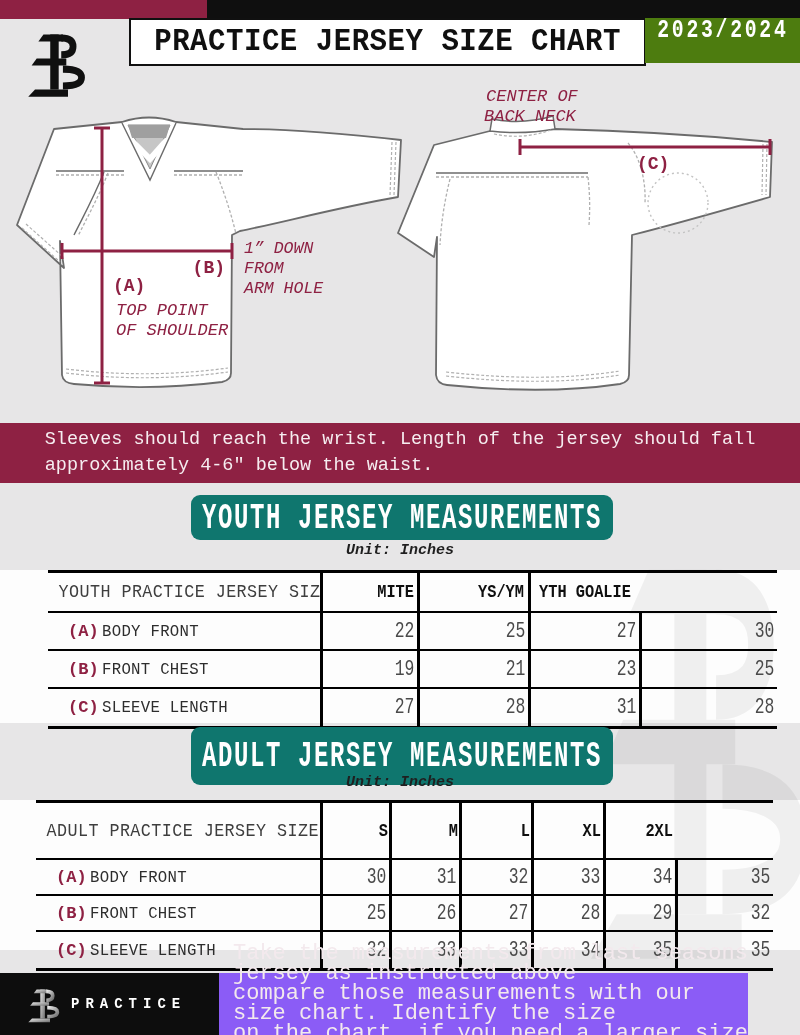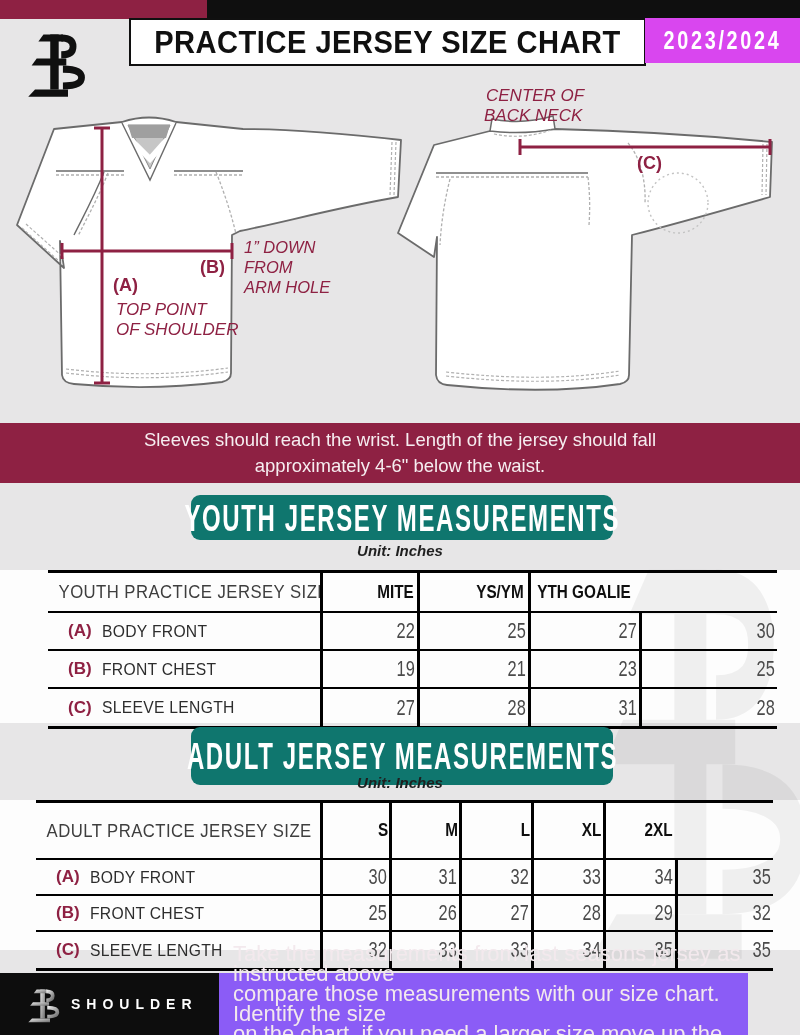--- a/index.html
+++ b/index.html
@@ -1,39 +1,39 @@
 <!DOCTYPE html>
 <html><head>
 <meta charset="utf-8">
 <style>
   html,body{margin:0;padding:0;background:#9a9a9a;}
   .page{position:relative;width:800px;height:1035px;background:#e7e6e7;overflow:hidden;
-        font-family:Liberation Sans, sans-serif;}
+        font-family:Liberation Mono, monospace;}
   .abs{position:absolute;}
   
   .strip-maroon{left:0;top:0;width:207px;height:19px;background:#8e2143;z-index:3;}
   .strip-black{left:207px;top:0;width:593px;height:19px;background:#0f0f0f;z-index:3;}
   .title-bar{left:129px;top:18px;width:517px;height:48px;background:#ffffff;border:2px solid #101010;
              box-sizing:border-box;display:flex;align-items:center;justify-content:center;z-index:4;}
   .title-bar span{display:inline-block;font-size:30px;font-weight:bold;color:#101010;
                   letter-spacing:.5px;transform:scale(.97,1.06);white-space:nowrap;}
-  .season-box{left:645px;top:18px;width:155px;height:45px;background:#d946ef;display:flex;
-              align-items:center;justify-content:center;z-index:4;}
+  .season-box{left:645px;top:18px;width:155px;height:45px;background:#4d7c0f;display:flex;
+              align-items:flex-start;justify-content:center;z-index:4;}
   .season-box span{display:inline-block;font-size:22px;font-weight:bold;color:#ffffff;
                    letter-spacing:3px;transform:scale(.9,1.18);white-space:nowrap;}
   .logo-top{left:24px;top:22px;width:66px;height:80px;z-index:4;}
   
   .white-zone{left:0;width:800px;background:#fdfdfd;z-index:0;}
   .wz1{top:570px;height:153px;}
   .wz2{top:800px;height:150px;}
   .watermark{left:575px;top:492px;width:250px;height:500px;opacity:.05;z-index:1;}
   .diagram-svg{left:0;top:85px;width:800px;height:338px;z-index:2;}
   
   .banner{left:0;top:423px;width:800px;height:60px;background:#8e2143;display:flex;align-items:center;
-          justify-content:center;text-align:center;color:#f6edf0;font-size:18.5px;line-height:26px;
+          justify-content:center;color:#f6edf0;font-size:18.5px;line-height:26px;
           white-space:pre-line;z-index:2;}
   
   .chip{left:191px;width:422px;background:#0f766e;border-radius:9px;display:flex;align-items:center;
         justify-content:center;z-index:2;}
   .chip-youth{top:495px;height:45px;}
   .chip-adult{top:727px;height:58px;}
   .chip span{display:inline-block;color:#ffffff;font-weight:bold;font-size:30px;letter-spacing:2px;
              transform:scale(.8,1.25);white-space:nowrap;}
   .unit{left:0;width:800px;text-align:center;font-style:italic;font-weight:600;font-size:15px;
         color:#1f1f1f;z-index:2;}
@@ -371,19 +371,19 @@
       </defs>
       <g fill="url(#silver)">
         <rect x="31" y="14" width="10" height="62"></rect>
         <polygon points="17,22 23,14 46,14 46,22"></polygon>
         <path d="M44,18 Q58,18 58,27.5 Q58,37 44,37" fill="none" stroke="url(#silver)" stroke-width="8"></path>
         <polygon points="9,49 15,41 50,41 50,49"></polygon>
         <path d="M46,53 Q68,53 68,62.5 Q68,72 46,72" fill="none" stroke="url(#silver)" stroke-width="8"></path>
         <polygon points="5,84 13,76 52,76 52,84"></polygon>
       </g>
     </svg>
-    <span class="f-brand">SHOULDER</span>
+    <span class="f-brand">PRACTICE</span>
   </div>
   <div class="abs f-maroon">Take the measurements from last seasons jersey as instructed above
 compare those measurements  with our size chart. Identify the size
 on the chart, if you need a larger size move up the scale on the chart</div>
 
 </div>
 
 </body></html>

